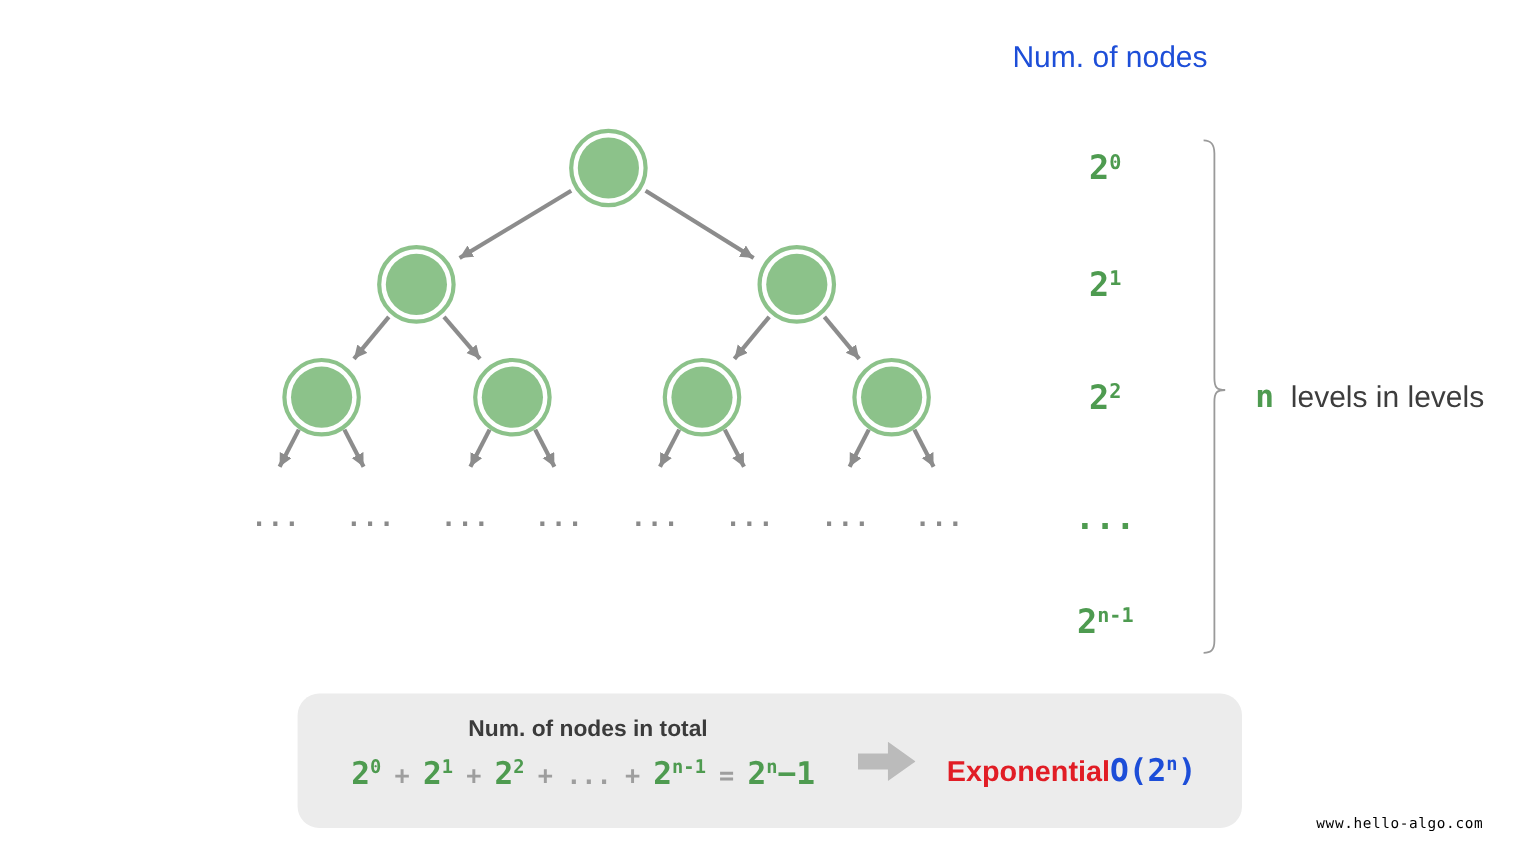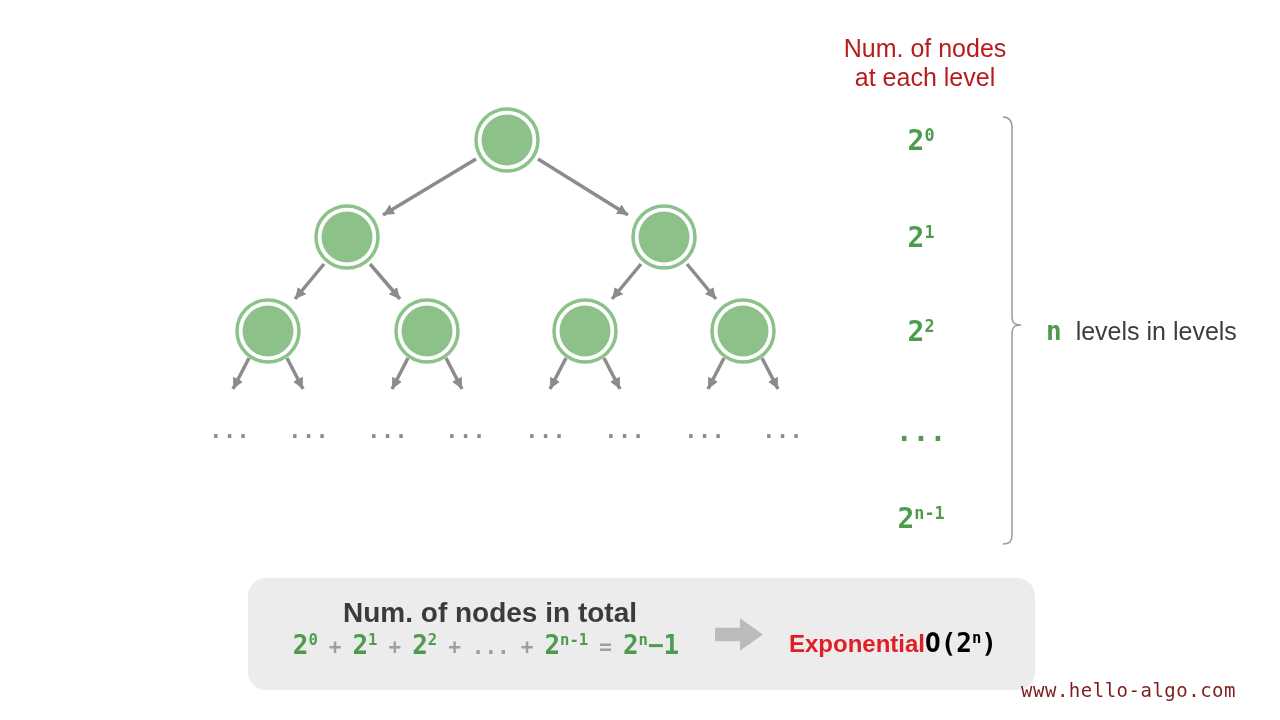--- a/index.html
+++ b/index.html
@@ -14,21 +14,21 @@
   
   .tree-dot{
     position:absolute;transform:translate(-50%,-50%);
     font-family:"DejaVu Sans Mono",monospace;font-weight:bold;
     font-size:21px;letter-spacing:1px;color:#8a8a8a;line-height:10px;height:10px;
   }
 
   
   .panel-header{
     position:absolute;left:925px;top:34px;transform:translateX(-50%);
-    text-align:center;font-size:25px;line-height:29px;color:#b91c1c;white-space:nowrap;
+    text-align:center;font-size:25px;line-height:29px;color:#1d4ed8;white-space:nowrap;
   }
   .lvl-label{
     position:absolute;left:921px;transform:translate(-50%,-50%);
     font-family:"DejaVu Sans Mono",monospace;font-weight:bold;
     font-size:28px;color:#4e9b50;white-space:nowrap;
   }
   .lvl-label sup, .sup{
     font-size:60%;position:relative;top:-0.55em;vertical-align:baseline;
   }
   #brace-svg{position:absolute;left:995px;top:110px;}
@@ -41,47 +41,47 @@
   }
   .brace-note .txt{font-size:25px;color:#3d3d3d;}
 
   
   .summary-box{
     position:absolute;left:248px;top:578px;width:787px;height:112px;
     background:#ececec;border-radius:18px;
   }
   .box-title{
     position:absolute;top:19px;transform:translateX(-50%);
-    font-size:28px;font-weight:bold;color:#3b3b3b;white-space:nowrap;
+    font-size:19px;font-weight:bold;color:#3b3b3b;white-space:nowrap;
   }
   .box-title.left{left:242px;}
   .box-title.right{left:645px;}
   .formula{
     position:absolute;left:238px;top:52px;transform:translateX(-50%);
     display:inline-flex;align-items:baseline;gap:11px;white-space:nowrap;
     font-family:"DejaVu Sans Mono",monospace;font-weight:bold;
   }
   .tok-green{font-size:26px;color:#4e9b50;}
   .tok-gray{font-size:21px;color:#9e9e9e;}
   .block-arrow{
     position:absolute;left:467px;top:38px;width:48px;height:37px;background:#bbbbbb;
     clip-path:polygon(0% 32%,52% 32%,52% 6%,100% 50%,52% 94%,52% 68%,0% 68%);
   }
   .complexity{
     position:absolute;left:645px;top:50px;transform:translateX(-50%);
     display:inline-flex;align-items:baseline;white-space:nowrap;
   }
   .complexity .word{font-size:24px;font-weight:bold;color:#e11d25;}
   .complexity .bigo{
-    font-family:"DejaVu Sans Mono",monospace;font-weight:bold;font-size:26px;color:#000000;
+    font-family:"DejaVu Sans Mono",monospace;font-weight:bold;font-size:26px;color:#1d4ed8;
   }
 
   .watermark{
     position:absolute;right:44px;top:679px;
-    font-family:"DejaVu Sans Mono",monospace;font-size:19px;color:#7f1d1d;letter-spacing:0.5px;
+    font-family:"DejaVu Sans Mono",monospace;font-size:12px;color:#000000;letter-spacing:0.5px;
   }
 </style>
 </head>
 <body>
 
 <div class="stage">
 
   <svg id="tree-svg" width="860" height="470" viewBox="0 0 860 470">
     <defs>
       <marker id="ah" markerUnits="userSpaceOnUse" markerWidth="14" markerHeight="12" refX="11" refY="5.5" orient="auto">
@@ -142,21 +142,20 @@
       <span class="tree-dot" style="left: 388px; top: 431px;">...</span>
       <span class="tree-dot" style="left: 466px; top: 431px;">...</span>
       <span class="tree-dot" style="left: 546px; top: 431px;">...</span>
       <span class="tree-dot" style="left: 625px; top: 431px;">...</span>
       <span class="tree-dot" style="left: 705px; top: 431px;">...</span>
       <span class="tree-dot" style="left: 783px; top: 431px;">...</span>
     </div>
 
   <div class="panel-header">
     <div>Num. of nodes</div>
-    <div>at each level</div>
   </div>
 
   <div id="level-labels">
       <div class="lvl-label" style="top: 140px;"><span>2</span><sup>0</sup></div>
       <div class="lvl-label" style="top: 237px;"><span>2</span><sup>1</sup></div>
       <div class="lvl-label" style="top: 331px;"><span>2</span><sup>2</sup></div>
       <div class="lvl-label" style="top: 431px;"><span>...</span></div>
       <div class="lvl-label" style="top: 518px;"><span>2</span><sup>n-1</sup></div>
     </div>
 

